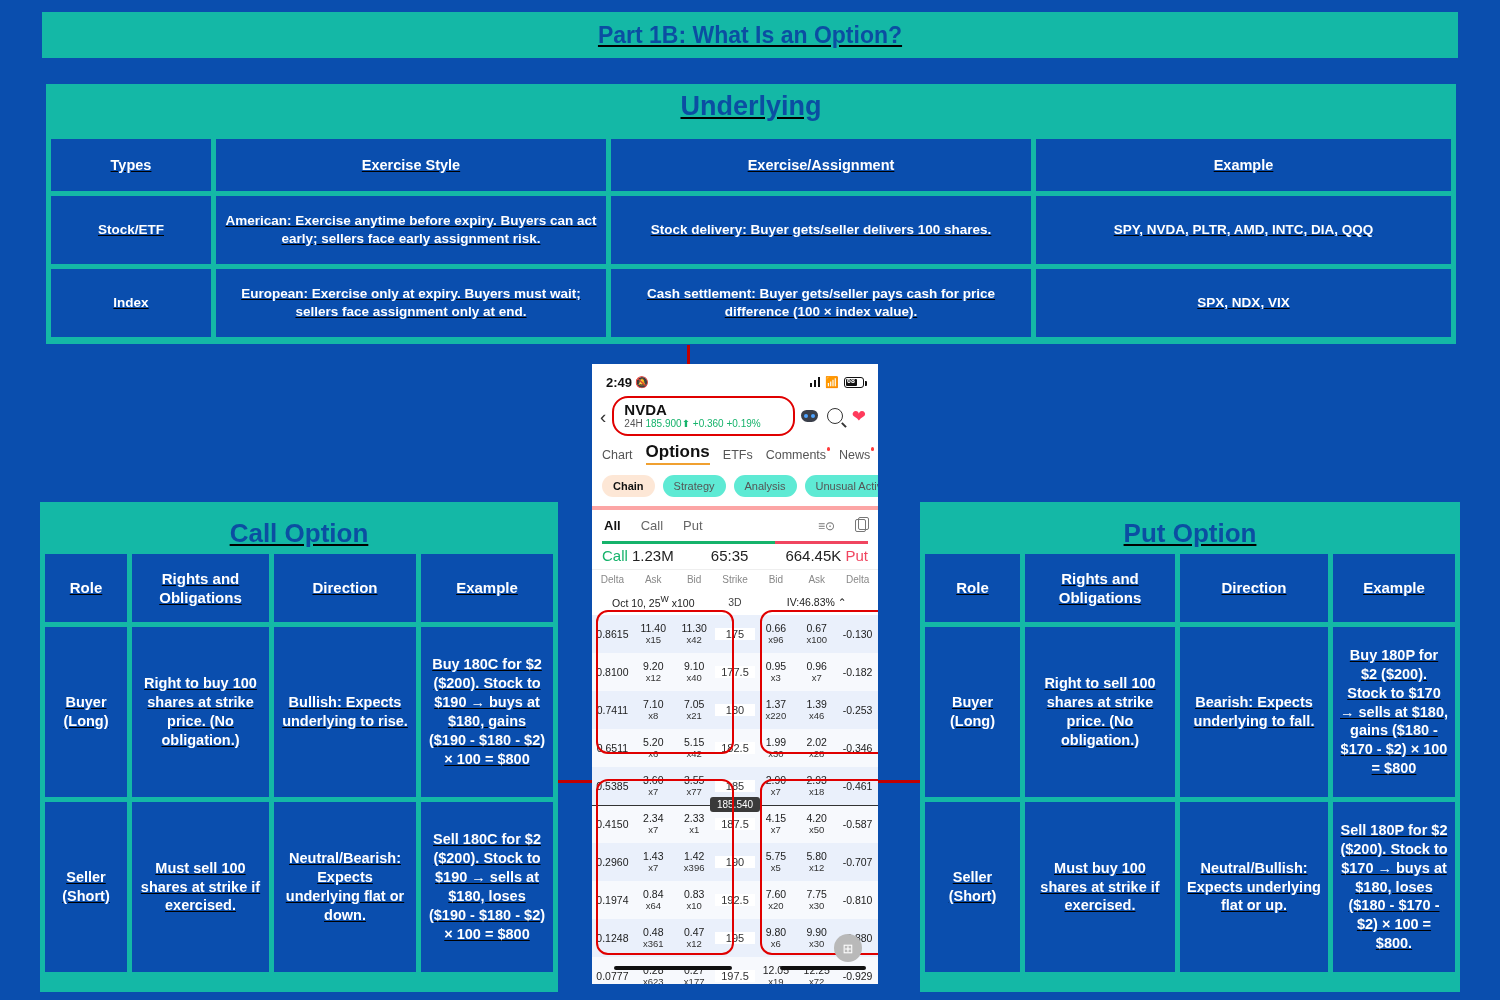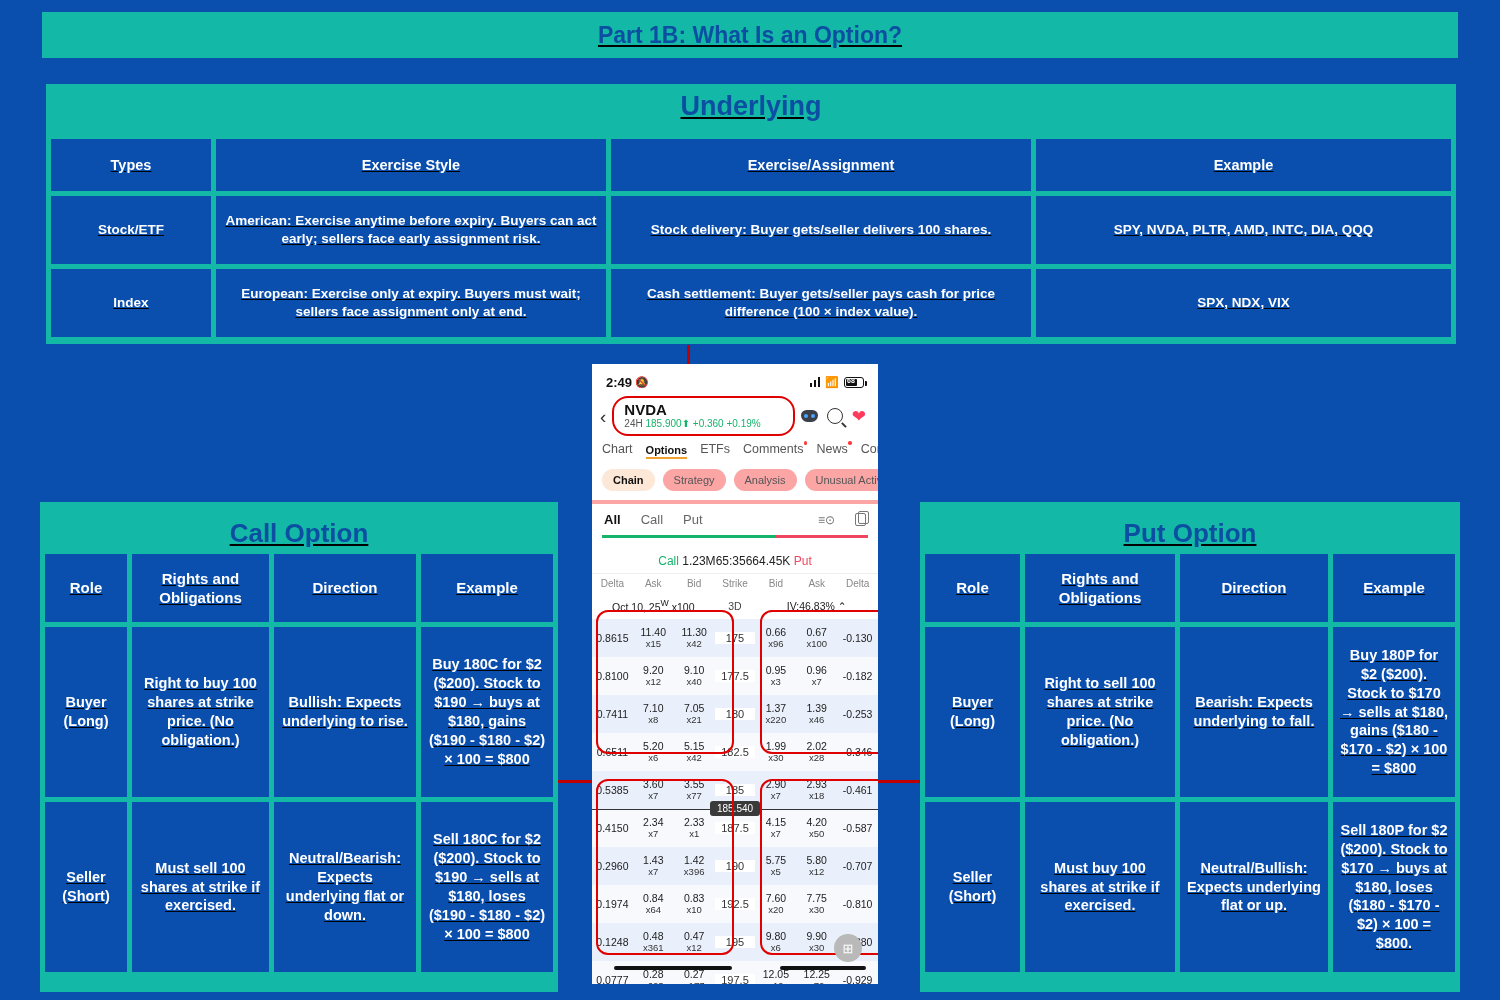--- a/index.html
+++ b/index.html
@@ -86,40 +86,40 @@
   .bot-icon{width:17px;height:12px;background:#3a3f4a;border-radius:6px 6px 7px 7px;position:relative;}
   .bot-icon::before,.bot-icon::after{content:"";position:absolute;top:4px;width:4px;height:4px;border-radius:50%;background:#4da3ff;}
   .bot-icon::before{left:3px;}
   .bot-icon::after{right:3px;}
   .search-icon{width:14px;height:14px;border:1.8px solid #333;border-radius:50%;position:relative;}
   .search-icon::after{content:"";position:absolute;right:-5px;bottom:-3px;width:6px;height:1.8px;background:#333;transform:rotate(45deg);}
   .heart-icon{color:#ff3b5c;font-size:17px;line-height:1;}
 
   #nav-tabs{display:flex;align-items:flex-end;gap:13px;padding:2px 0 0 10px;font-size:12.5px;color:#555;position:relative;}
   #nav-tabs .nav-item{position:relative;white-space:nowrap;padding-bottom:3px;}
-  #nav-tabs .nav-item.active{color:#111;font-weight:bold;font-size:11px;}
+  #nav-tabs .nav-item.active{color:#111;font-weight:bold;font-size:17px;}
   #nav-tabs .nav-item.active::after{content:"";position:absolute;left:0;right:0;bottom:0;height:2.5px;background:#f0a030;}
   #nav-tabs .dot{position:absolute;top:-1px;right:-4px;width:3.5px;height:3.5px;border-radius:50%;background:#ff3b3b;}
 
   #chips{display:flex;gap:8px;padding:10px 10px 9px 10px;}
-  .chip{font-size:11px;padding:5px 11px;border-radius:13px;background:#fca5a5;color:#555;white-space:nowrap;}
+  .chip{font-size:11px;padding:5px 11px;border-radius:13px;background:#5eead4;color:#555;white-space:nowrap;}
   .chip.active{background:#fde7d6;color:#111;font-weight:bold;}
 
   #subtabs{display:flex;align-items:center;padding:8px 12px 6px 12px;gap:20px;border-top:4px solid #fca5a5;}
   #subtabs .stab{font-size:13px;color:#666;}
   #subtabs .stab.active{color:#111;font-weight:bold;}
   #subtabs .spacer{flex:1;}
   .filter-icon{font-size:12px;color:#777;}
   .copy-icon{width:9px;height:11px;border:1.4px solid #777;border-radius:2px;position:relative;}
   .copy-icon::after{content:"";position:absolute;left:2px;top:-3px;width:9px;height:11px;border:1.4px solid #777;border-radius:2px;}
 
   #oi-bar{display:flex;height:3px;margin:2px 10px 0 10px;}
   #oi-bar .call-seg{background:#16b36b;}
   #oi-bar .put-seg{background:#f0455f;}
-  #oi-stats{display:flex;justify-content:center;padding:16px 10px 5px 10px;font-size:12px;color:#222;}
+  #oi-stats{display:flex;justify-content:space-between;padding:3px 10px 5px 10px;font-size:15px;color:#222;}
   #oi-stats .c-lab{color:#16b36b;}
   #oi-stats .p-lab{color:#f0455f;}
 
   #chain-head{display:flex;font-size:10px;color:#888;padding:4px 0 4px 0;border-top:1px solid #eee;}
   #chain-head div{flex:1;text-align:center;}
   #exp-row{display:flex;font-size:10.5px;color:#222;padding:5px 0 6px 0;background:#fff;align-items:center;}
   #exp-row .e-left{flex:3;text-align:center;}
   #exp-row .e-mid{flex:1;text-align:center;color:#444;}
   #exp-row .e-right{flex:3;text-align:center;}
 

